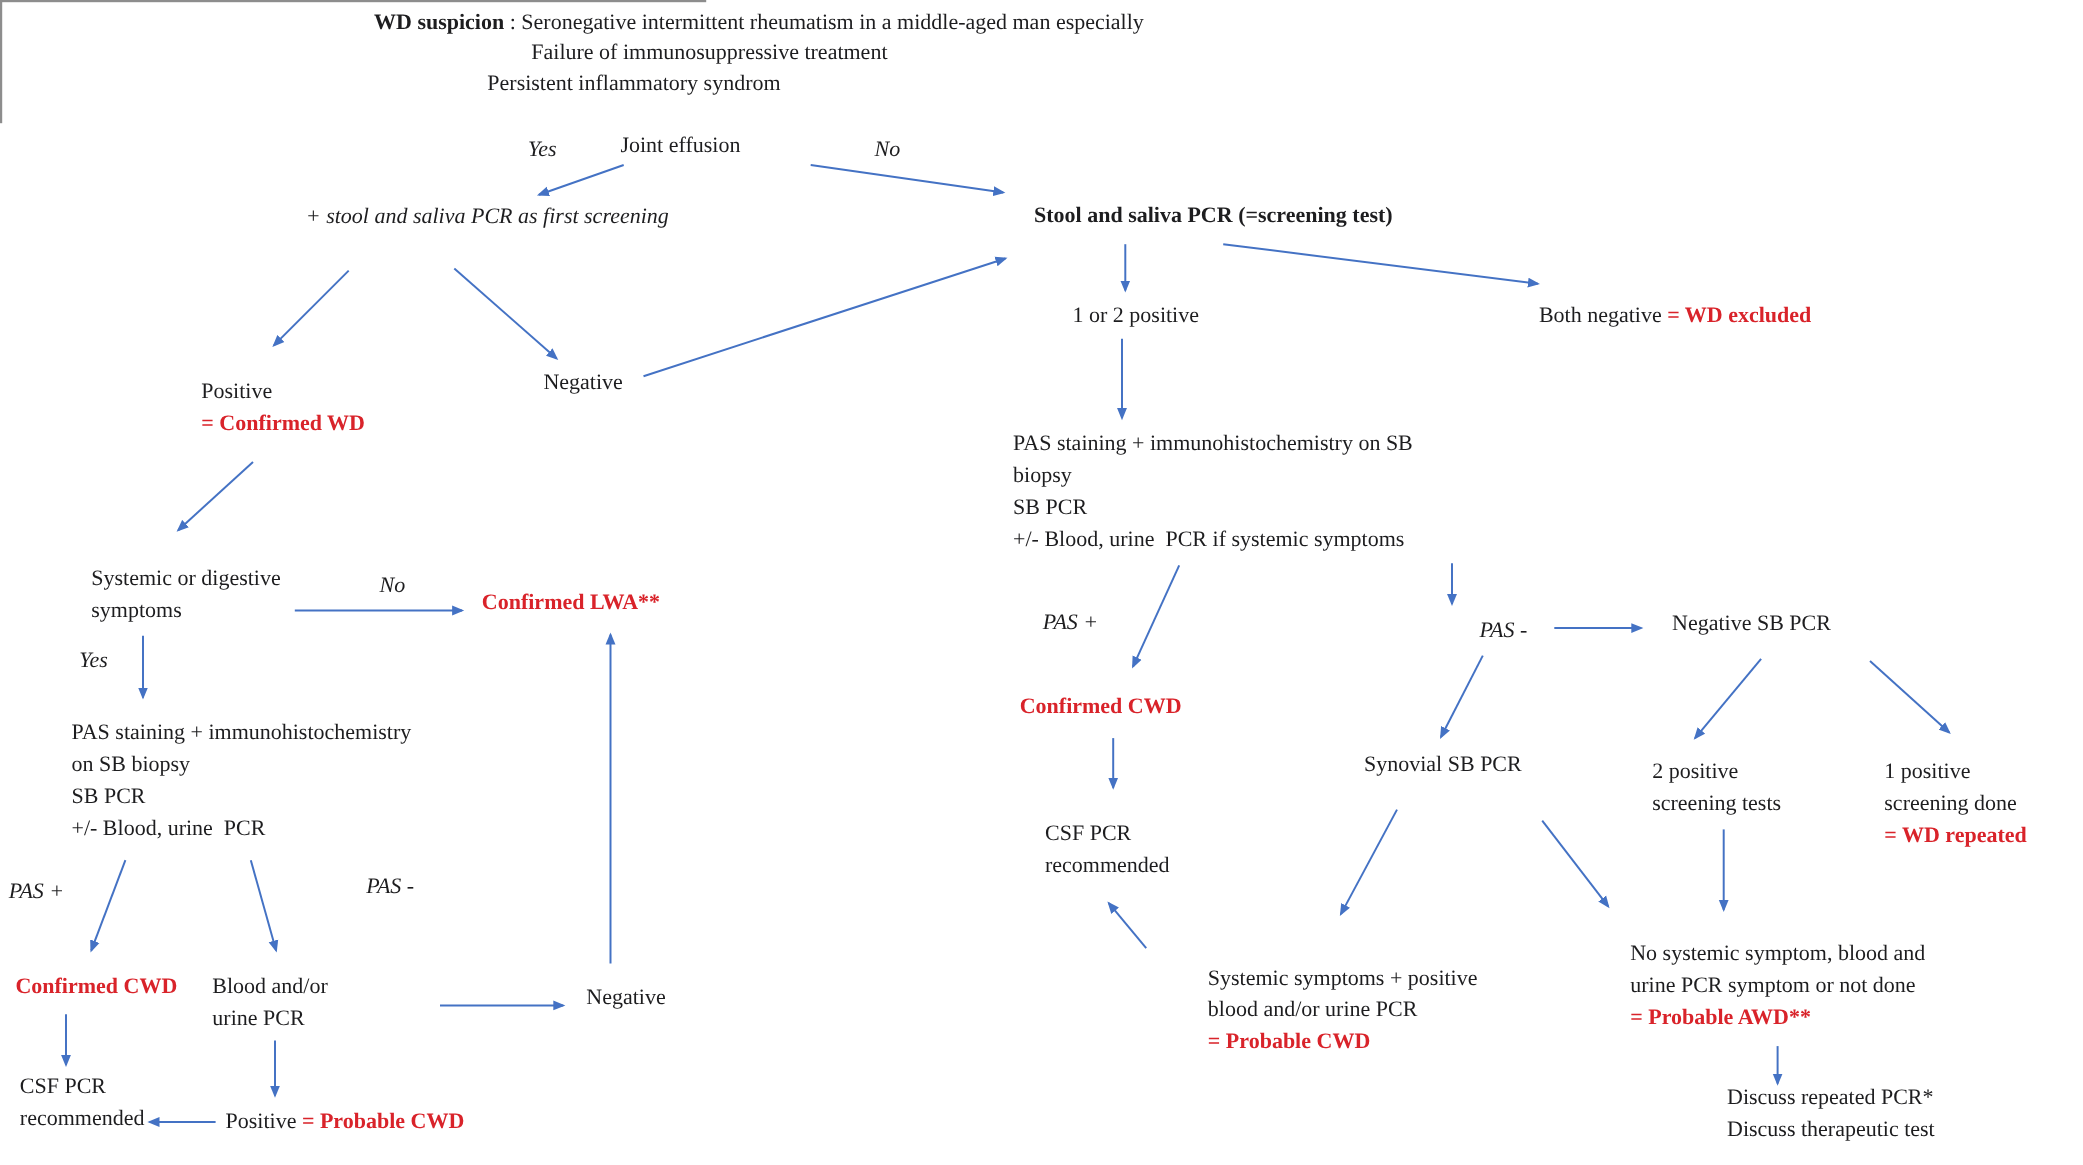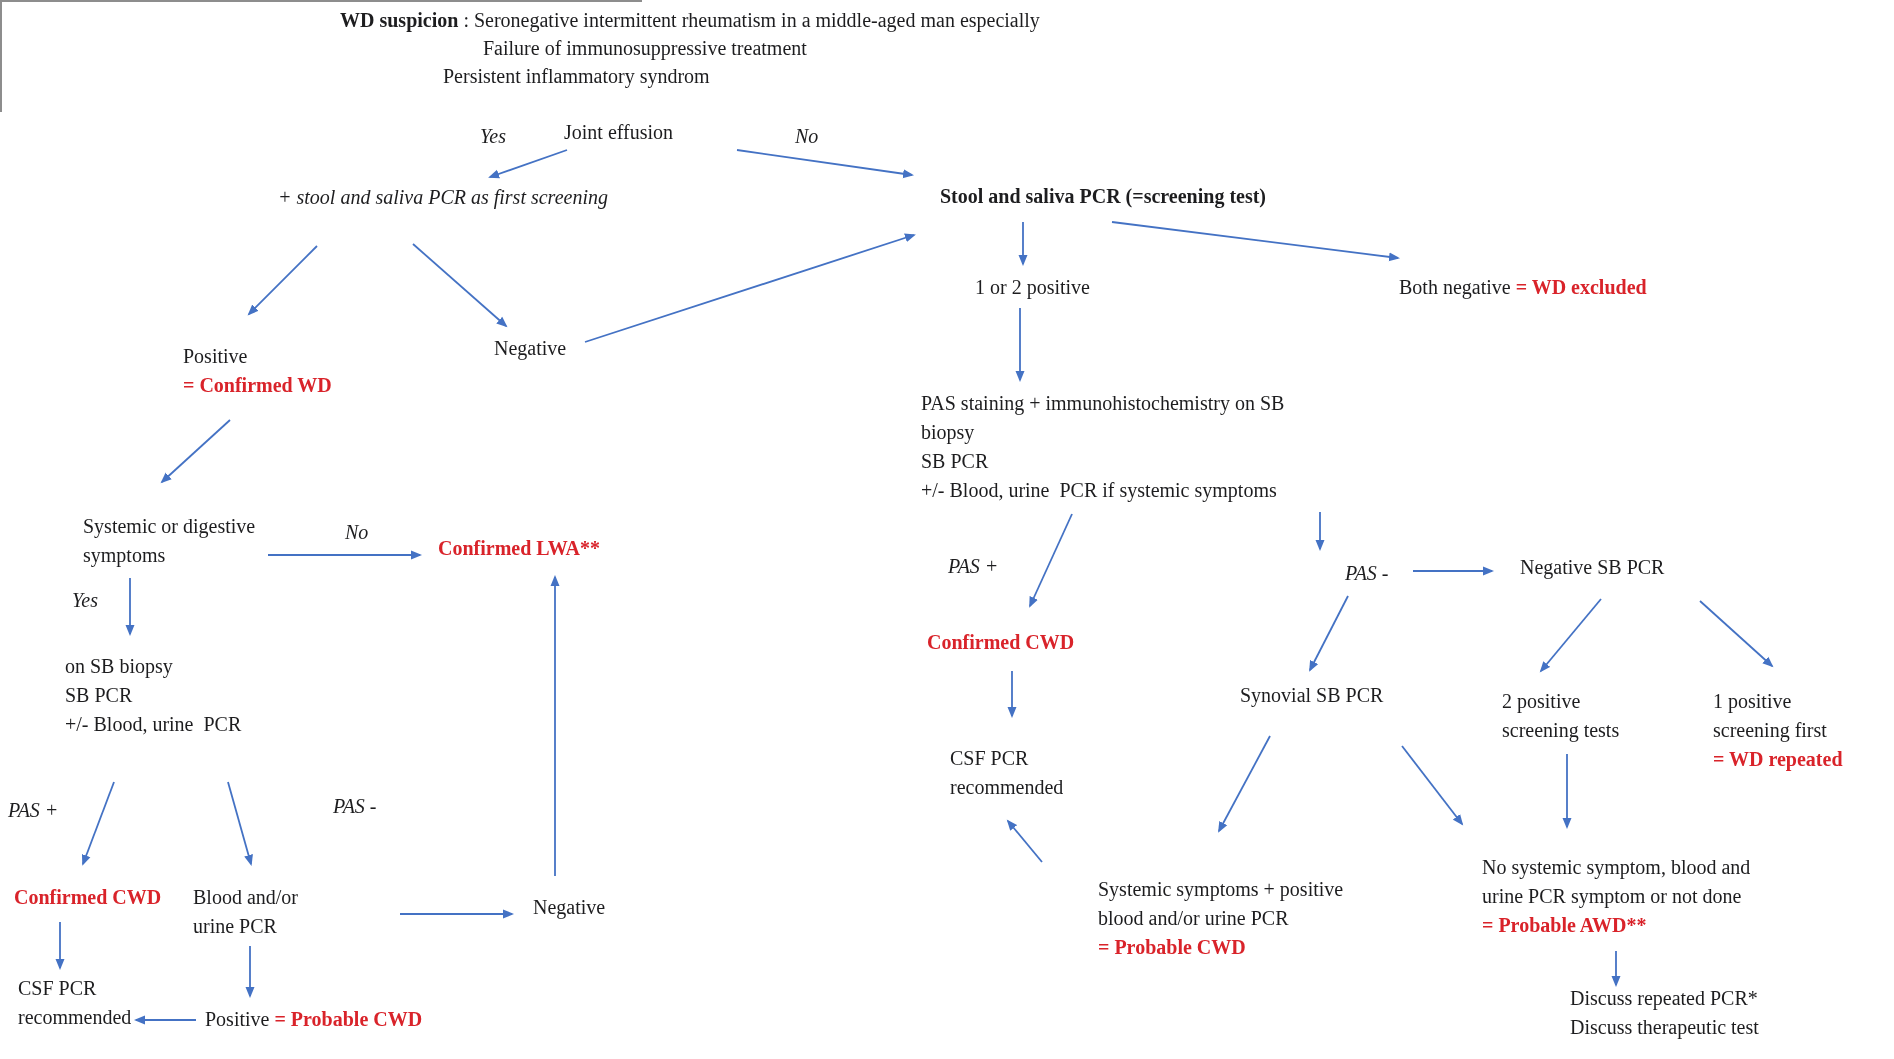--- a/index.html
+++ b/index.html
@@ -73,36 +73,36 @@
     <div class="node" style="left: 564px; top: 118px;"><div class="line"><span class="s-n">Joint effusion</span></div></div>
     <div class="node" style="left: 480px; top: 122px;"><div class="line"><span class="s-i">Yes</span></div></div>
     <div class="node" style="left: 795px; top: 122px;"><div class="line"><span class="s-i">No</span></div></div>
     <div class="node" style="left: 278px; top: 183px;"><div class="line"><span class="s-i">+ stool and saliva PCR as first screening</span></div></div>
     <div class="node" style="left: 183px; top: 342px;"><div class="line"><span class="s-n">Positive</span></div><div class="line"><span class="s-rb">= Confirmed WD</span></div></div>
     <div class="node" style="left: 494px; top: 334px;"><div class="line"><span class="s-n">Negative</span></div></div>
     <div class="node" style="left: 83px; top: 512px;"><div class="line"><span class="s-n">Systemic or digestive</span></div><div class="line"><span class="s-n">symptoms</span></div></div>
     <div class="node" style="left: 345px; top: 518px;"><div class="line"><span class="s-i">No</span></div></div>
     <div class="node" style="left: 438px; top: 534px;"><div class="line"><span class="s-rb">Confirmed LWA**</span></div></div>
     <div class="node" style="left: 72px; top: 586px;"><div class="line"><span class="s-i">Yes</span></div></div>
-    <div class="node" style="left: 65px; top: 652px;"><div class="line"><span class="s-n">on SB biopsy</span></div><div class="line"><span class="s-n">SB PCR</span></div><div class="line"><span class="s-n">+/- Blood, urine  PCR</span></div></div>
+    <div class="node" style="left: 65px; top: 652px;"><div class="line"><span class="s-n">PAS staining + immunohistochemistry</span></div><div class="line"><span class="s-n">on SB biopsy</span></div><div class="line"><span class="s-n">SB PCR</span></div><div class="line"><span class="s-n">+/- Blood, urine  PCR</span></div></div>
     <div class="node" style="left: 8px; top: 796px;"><div class="line"><span class="s-i">PAS +</span></div></div>
     <div class="node" style="left: 333px; top: 792px;"><div class="line"><span class="s-i">PAS -</span></div></div>
     <div class="node" style="left: 14px; top: 883px;"><div class="line"><span class="s-rb">Confirmed CWD</span></div></div>
     <div class="node" style="left: 193px; top: 883px;"><div class="line"><span class="s-n">Blood and/or</span></div><div class="line"><span class="s-n">urine PCR</span></div></div>
     <div class="node" style="left: 533px; top: 893px;"><div class="line"><span class="s-n">Negative</span></div></div>
     <div class="node" style="left: 18px; top: 974px;"><div class="line"><span class="s-n">CSF PCR</span></div><div class="line"><span class="s-n">recommended</span></div></div>
     <div class="node" style="left: 205px; top: 1005px;"><div class="line"><span class="s-n">Positive </span><span class="s-rb">= Probable CWD</span></div></div>
     <div class="node" style="left: 940px; top: 182px;"><div class="line"><span class="s-b">Stool and saliva PCR (=screening test)</span></div></div>
     <div class="node" style="left: 975px; top: 273px;"><div class="line"><span class="s-n">1 or 2 positive</span></div></div>
     <div class="node" style="left: 1378px; top: 273px; margin-left: 21px;"><div class="line"><span class="s-n">Both negative </span><span class="s-rb">= WD excluded</span></div></div>
     <div class="node" style="left: 921px; top: 389px;"><div class="line"><span class="s-n">PAS staining + immunohistochemistry on SB</span></div><div class="line"><span class="s-n">biopsy</span></div><div class="line"><span class="s-n">SB PCR</span></div><div class="line"><span class="s-n">+/- Blood, urine  PCR if systemic symptoms</span></div></div>
     <div class="node" style="left: 948px; top: 552px;"><div class="line"><span class="s-i">PAS +</span></div></div>
     <div class="node" style="left: 1345px; top: 559px;"><div class="line"><span class="s-i">PAS -</span></div></div>
     <div class="node" style="left: 927px; top: 628px;"><div class="line"><span class="s-rb">Confirmed CWD</span></div></div>
     <div class="node" style="left: 950px; top: 744px;"><div class="line"><span class="s-n">CSF PCR</span></div><div class="line"><span class="s-n">recommended</span></div></div>
     <div class="node" style="left: 1240px; top: 681px;"><div class="line"><span class="s-n">Synovial SB PCR</span></div></div>
     <div class="node" style="left: 1520px; top: 553px;"><div class="line"><span class="s-n">Negative SB PCR</span></div></div>
     <div class="node" style="left: 1502px; top: 687px;"><div class="line"><span class="s-n">2 positive</span></div><div class="line"><span class="s-n">screening tests</span></div></div>
-    <div class="node" style="left: 1713px; top: 687px;"><div class="line"><span class="s-n">1 positive</span></div><div class="line"><span class="s-n">screening first</span></div><div class="line"><span class="s-rb">= WD repeated</span></div></div>
+    <div class="node" style="left: 1713px; top: 687px;"><div class="line"><span class="s-n">1 positive</span></div><div class="line"><span class="s-n">screening done</span></div><div class="line"><span class="s-rb">= WD repeated</span></div></div>
     <div class="node" style="left: 1098px; top: 875px;"><div class="line"><span class="s-n">Systemic symptoms + positive</span></div><div class="line"><span class="s-n">blood and/or urine PCR</span></div><div class="line"><span class="s-rb">= Probable CWD</span></div></div>
     <div class="node" style="left: 1482px; top: 853px;"><div class="line"><span class="s-n">No systemic symptom, blood and</span></div><div class="line"><span class="s-n">urine PCR symptom or not done</span></div><div class="line"><span class="s-rb">= Probable AWD**</span></div></div>
     <div class="node" style="left: 1570px; top: 984px;"><div class="line"><span class="s-n">Discuss repeated PCR*</span></div><div class="line"><span class="s-n">Discuss therapeutic test</span></div></div>
   </div>
 
 </body></html>

